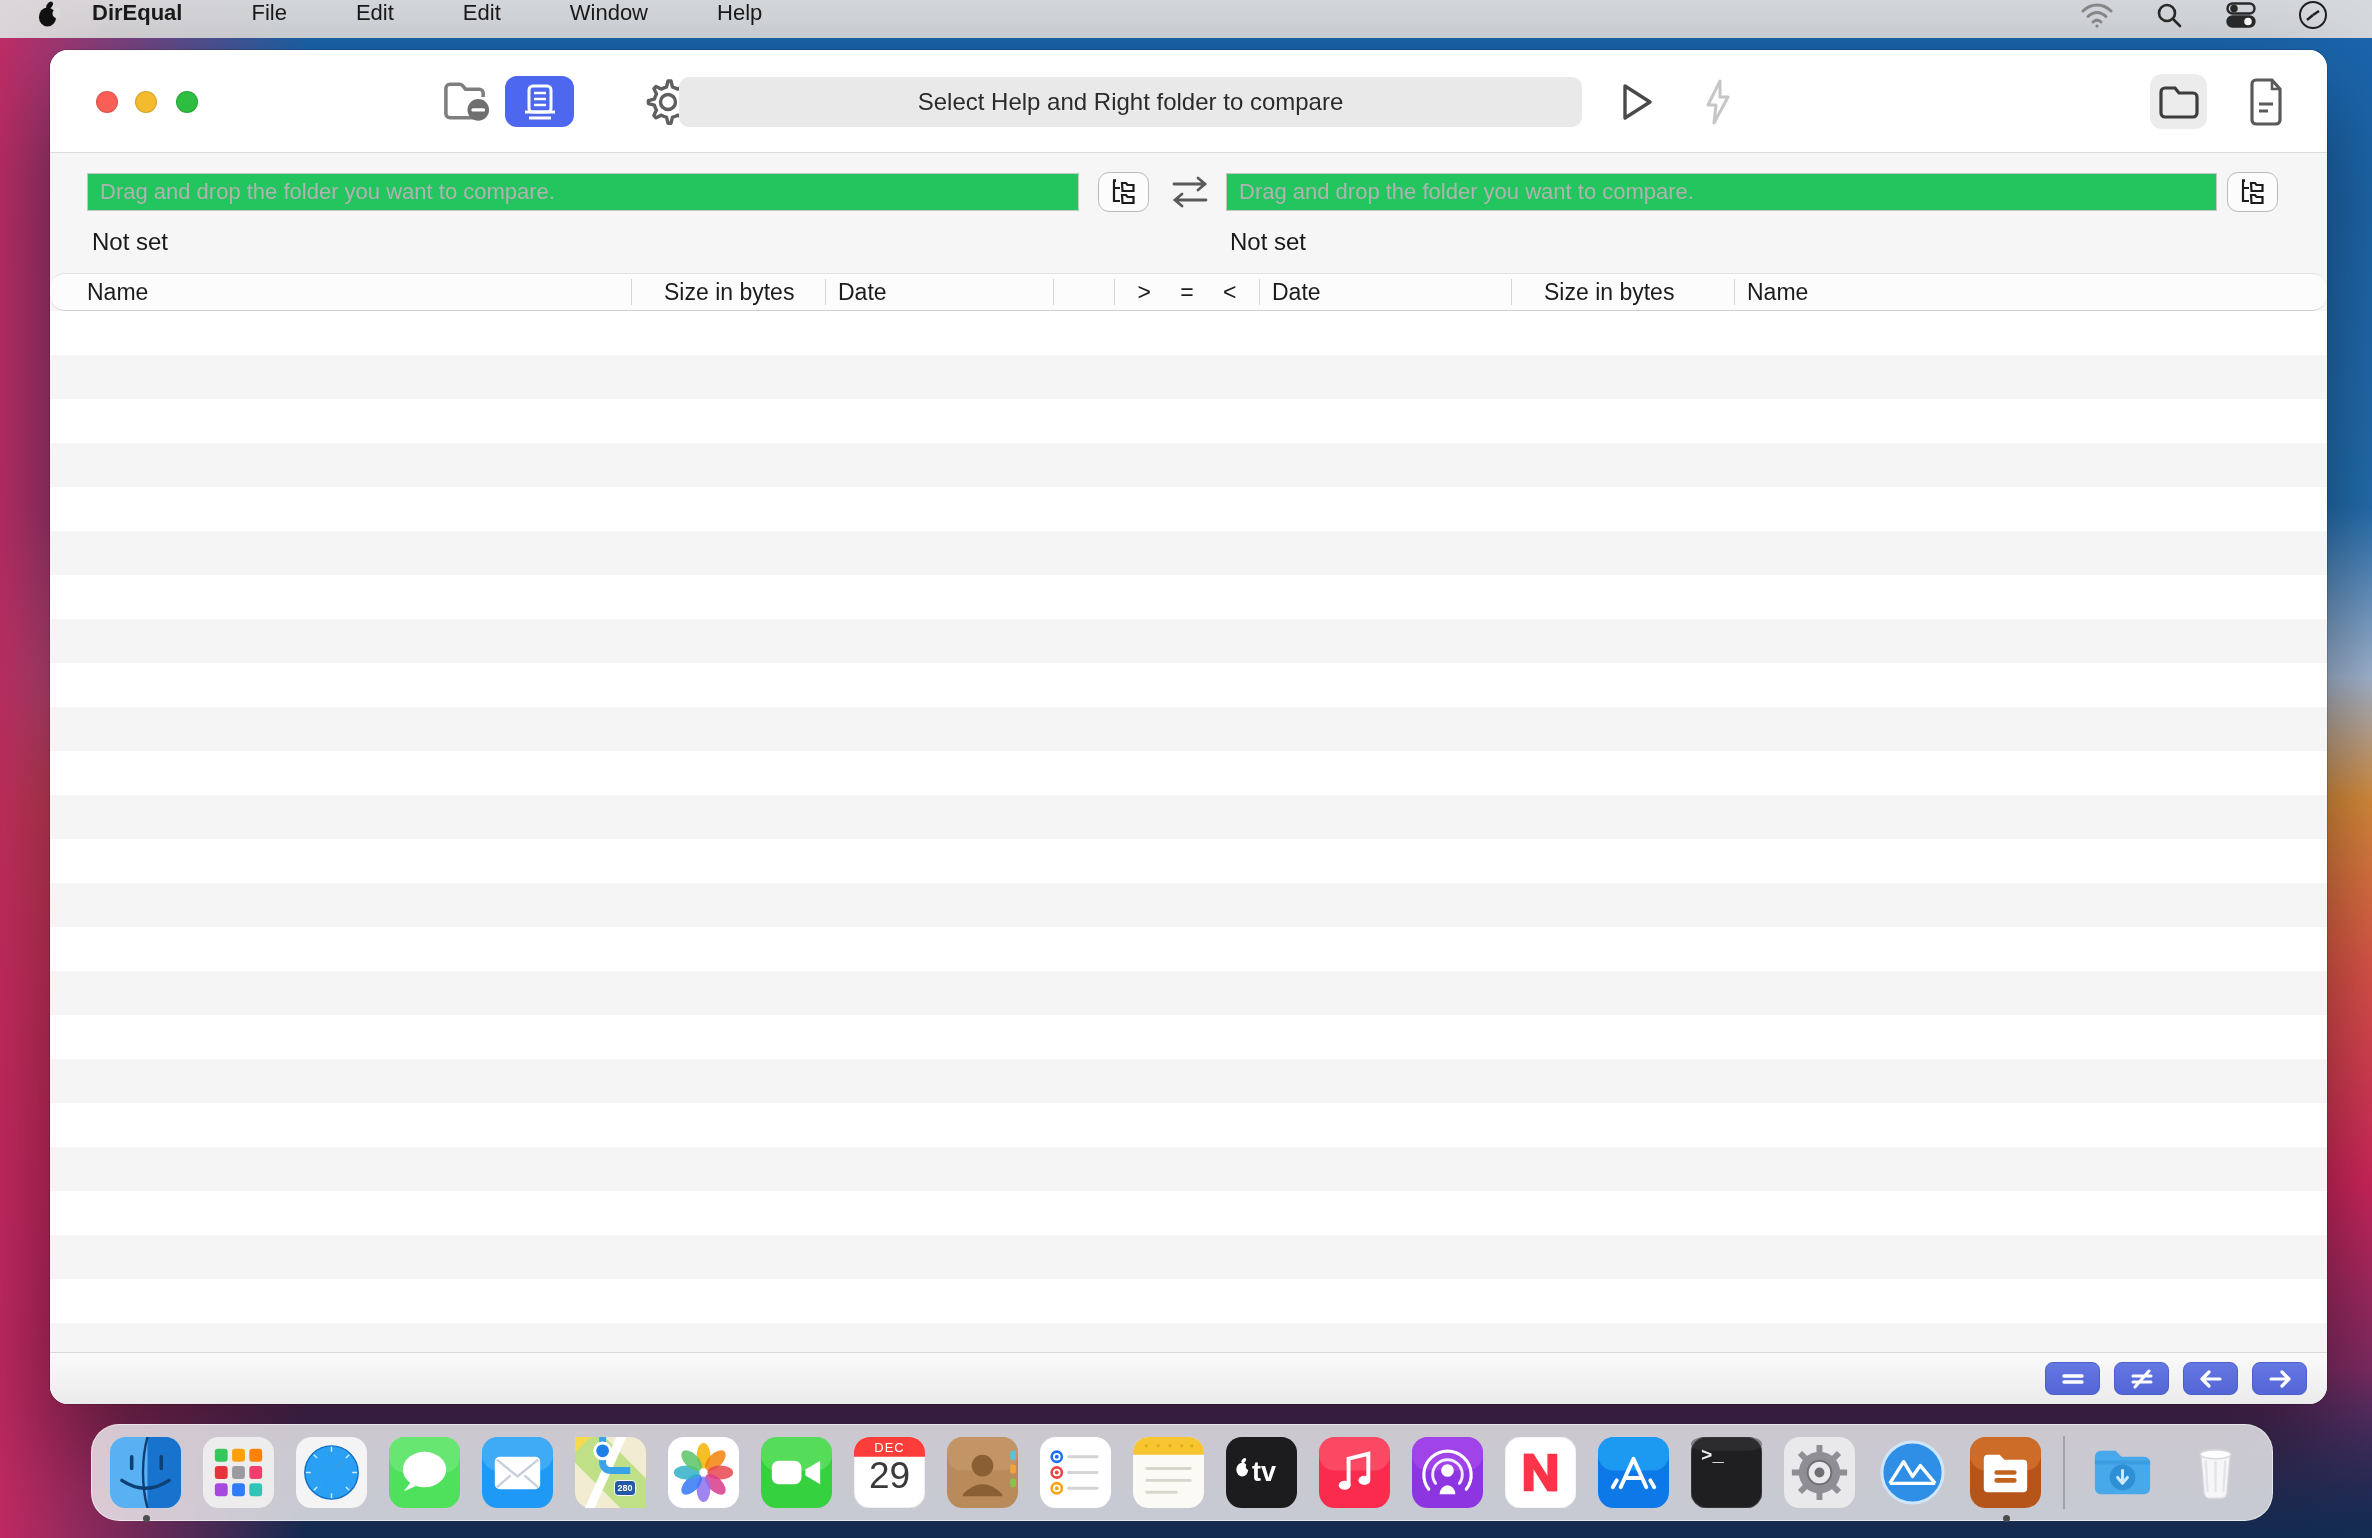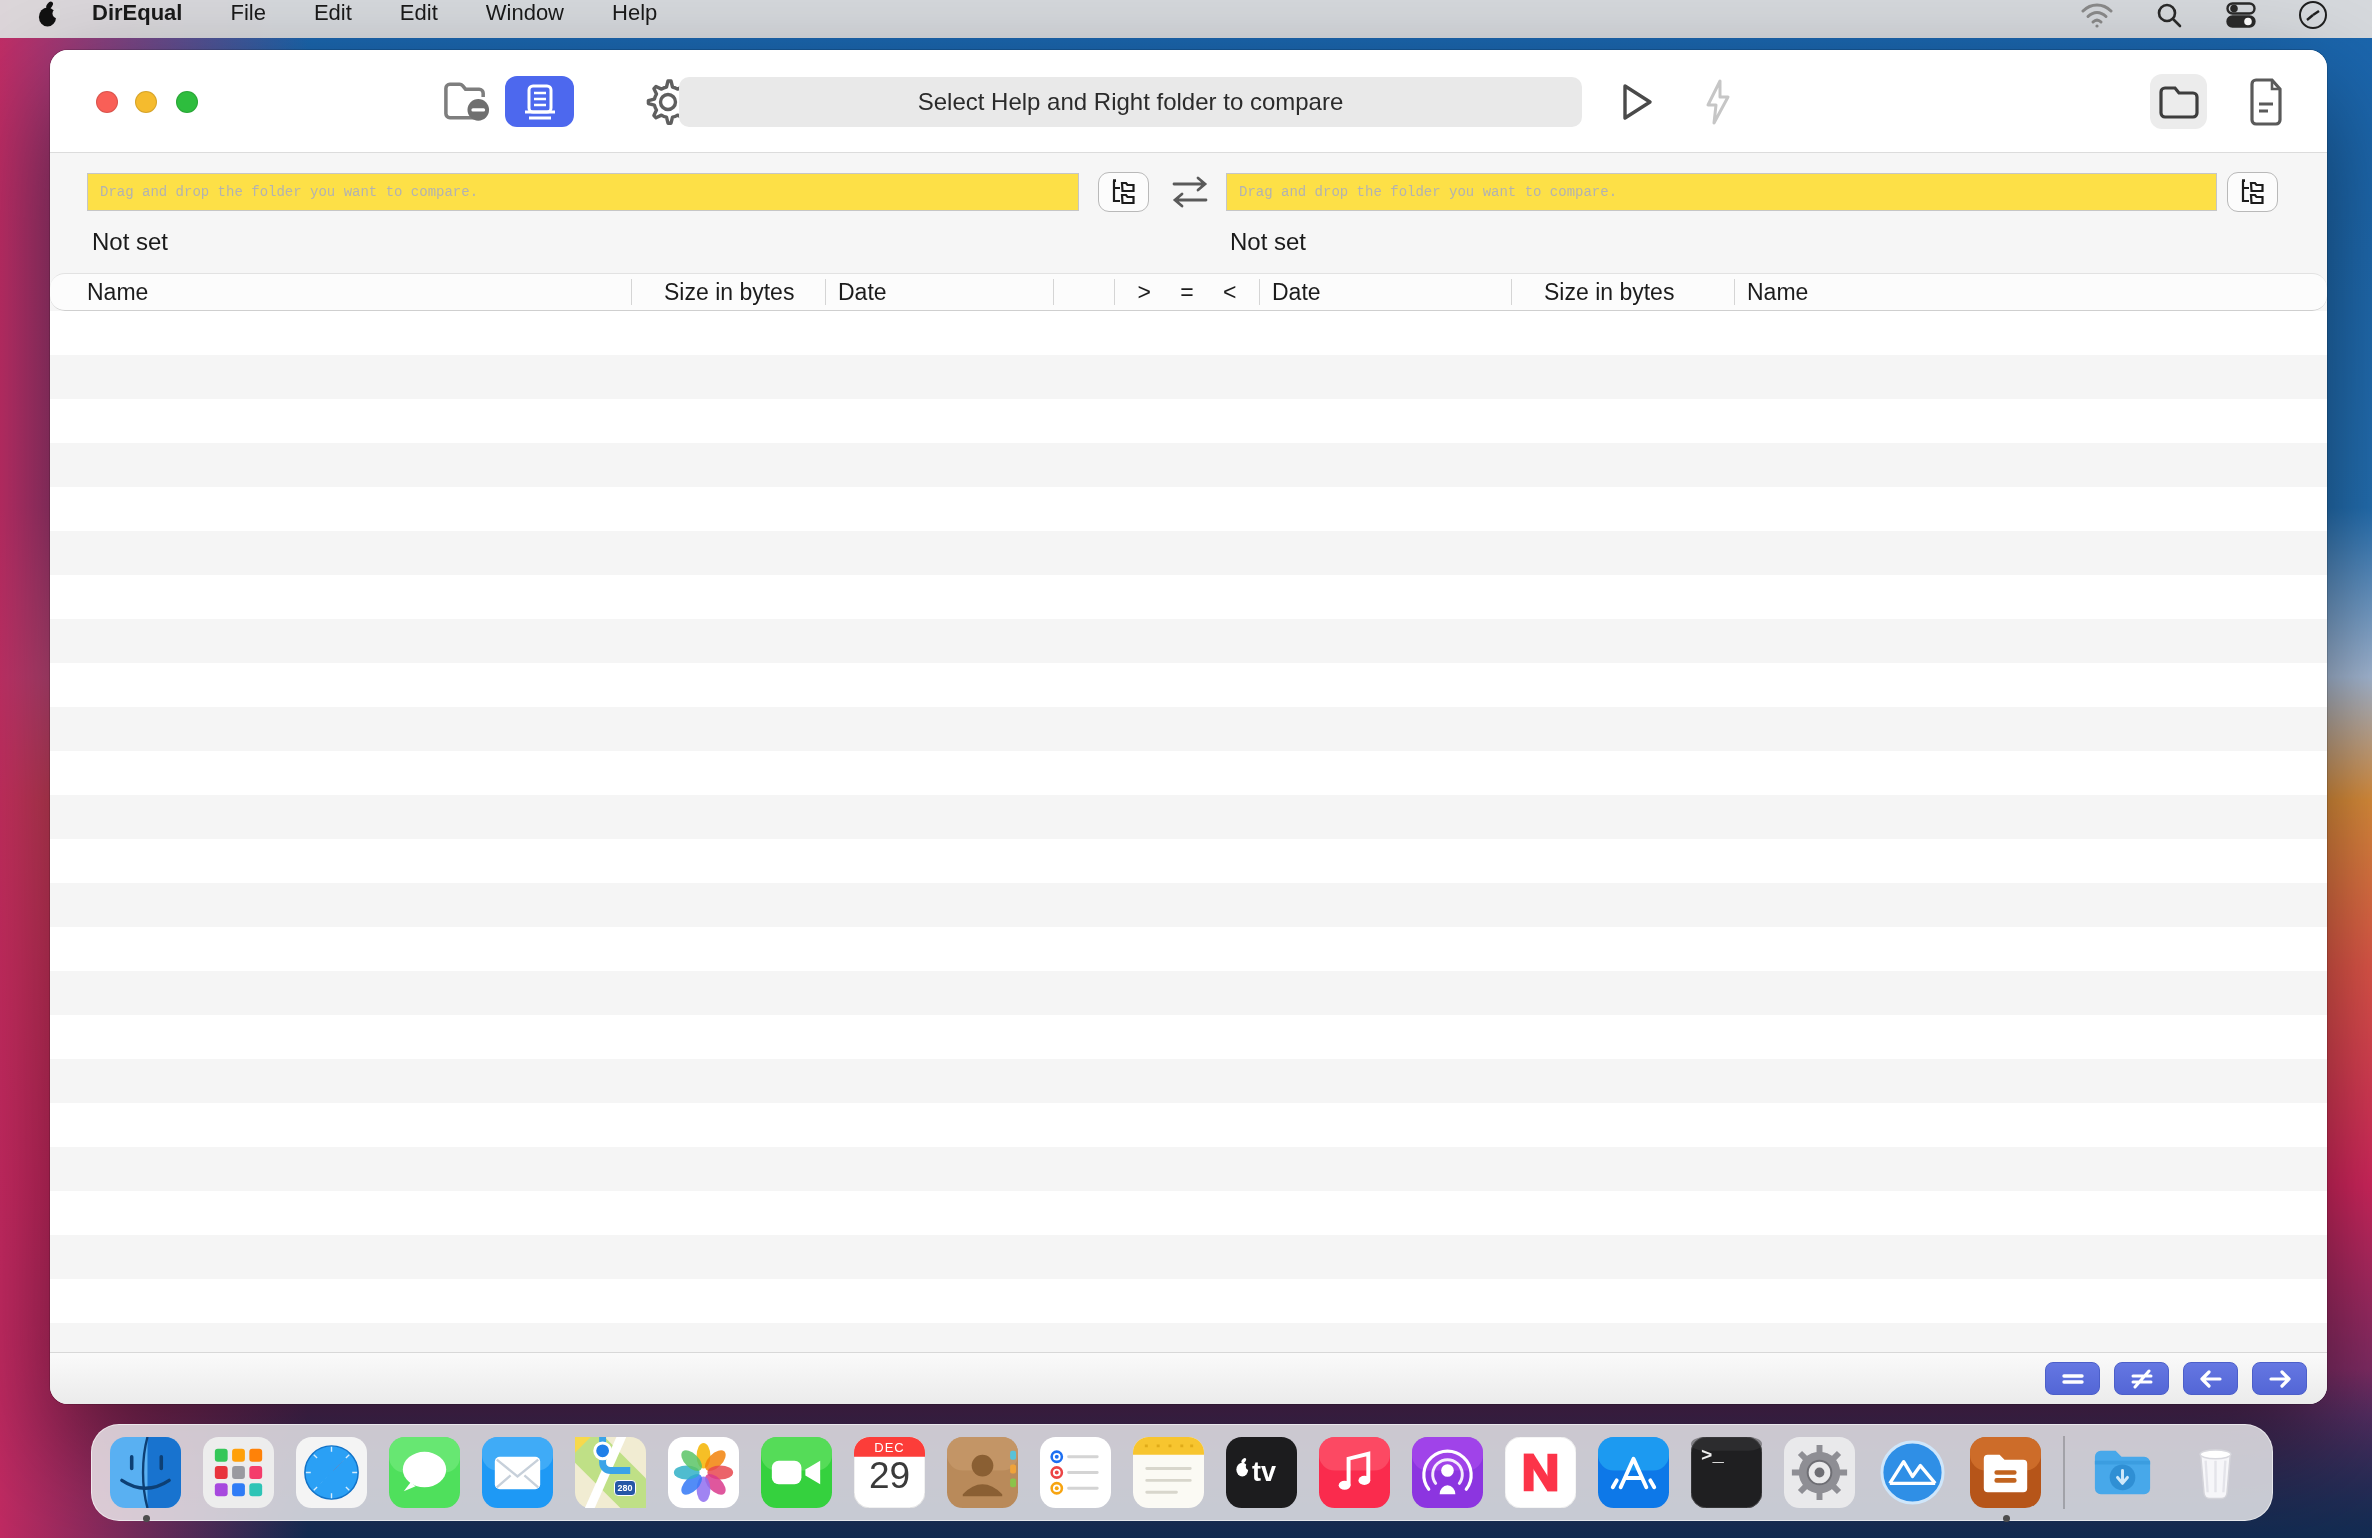--- a/index.html
+++ b/index.html
@@ -13,21 +13,21 @@
   }
   
   .menubar {
     position:absolute; top:0; left:0; right:0; height:38px;
     background:rgba(222,222,223,.96);
     display:flex; padding:0 42px 0 36px;
     font-size:22px; color:#1a1a1a;
   }
   .menubar .apple { width:26px; height:28px; margin-right:30px; display:flex; align-items:center; }
   .menubar .appname { font-weight:bold; margin-right:48px; }
-  .menubar .mitem { margin-right:48px; }
+  .menubar .mitem { margin-right:48px;margin-left:21px; }
   .menubar .spacer { flex:1; }
   .menubar .sicon { width:34px; height:30px; margin-left:38px; display:flex; align-items:center; justify-content:center; }
   
   .window {
     position:absolute; left:50px; top:50px; width:2277px; height:1354px;
     background:#f6f6f6; border-radius:18px;
     box-shadow:0 46px 109px rgba(0,0,0,.5), 0 0 0 1px rgba(0,0,0,.15);
     overflow:hidden;
   }
   .toolbar {
@@ -44,23 +44,23 @@
   }
   .title-field {
     position:absolute; left:629px; top:27px; width:903px; height:50px;
     background:#e9e9e9; border-radius:10px; display:flex; align-items:center; justify-content:center;
     font-size:24px; color:#2b2b2b;
   }
   .right-folder-btn { left:2100px; width:57px; height:55px; top:24px; background:#ececec; border-radius:12px; }
   
   .filebar { position:absolute; top:103px; left:0; right:0; height:120px; background:#f6f6f6; }
   .pathinput {
-    position:absolute; top:20px; height:38px; border:1px solid #c6c6c6; background:#fde047;
-    font-size:14px; color:#444; padding:0 12px; outline:none;
-    font-family:Liberation Mono, monospace;
+    position:absolute; top:20px; height:38px; border:1px solid #c6c6c6; background:#22c55e;
+    font-size:22px; color:#444; padding:0 12px; outline:none;
+    font-family:Liberation Sans, sans-serif;
   }
   .pathinput::placeholder { color:#b2b2b2; }
   .inp-left { left:37px; width:992px; }
   .inp-right { left:1176px; width:991px; }
   .treebtn {
     position:absolute; top:19px; width:51px; height:40px; border:1.5px solid #b9b9b9;
     border-radius:11px; background:#fcfcfc; display:flex; align-items:center; justify-content:center;
   }
   .tree-left { left:1048px; } .tree-right { left:2177px; }
   .swap { position:absolute; left:1115px; top:20px; width:50px; height:38px; display:flex; align-items:center; justify-content:center; }

